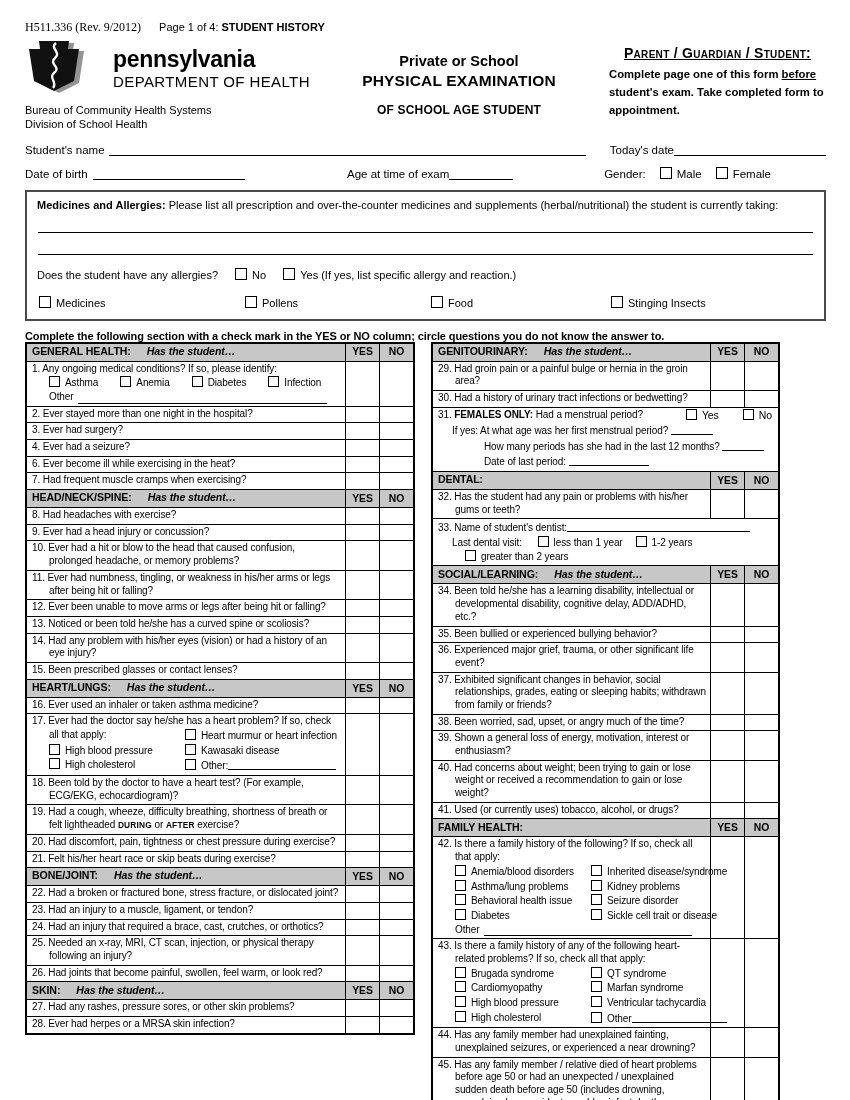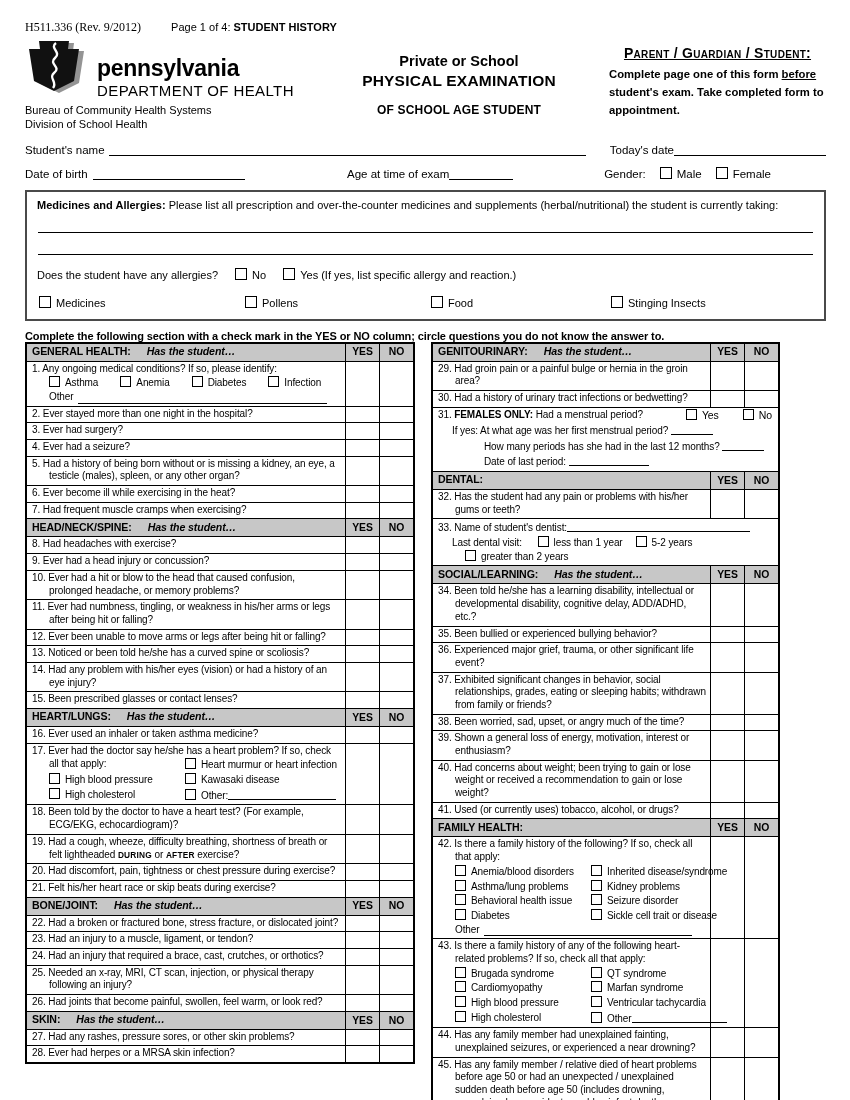--- a/index.html
+++ b/index.html
@@ -1,24 +1,24 @@
 <!DOCTYPE html>
 <html><head>
 <meta charset="utf-8">
 <style>
   html,body{margin:0;padding:0;background:#fff}
   .page{width:850px;height:1100px;box-sizing:border-box;padding:20px 24px 0 25px;
         font-family:"Liberation Sans",sans-serif;color:#000;background:#fff;overflow:hidden;position:relative}
   .form-line{font-size:10px;display:flex;align-items:baseline}
   .form-num{font-family:"Liberation Serif",serif;font-size:12px}
-  .page-label{font-size:11px;margin-left:30px}
+  .page-label{font-size:11px;margin-left:18px}
   .page-label b{font-weight:bold}
   .header{display:flex;margin-top:2px}
   .header-left{width:300px}
-  .logo-row{display:flex;align-items:flex-end;gap:12px;margin-top:2px}
+  .logo-row{display:flex;align-items:center;gap:28px;margin-top:2px}
   .pa-name{font-size:23px;font-weight:bold;letter-spacing:-0.3px;line-height:1}
   .pa-dept{font-size:15px;letter-spacing:0.4px;margin-top:2px}
   .bureau,.division{font-size:11px;line-height:1.3}
   .bureau{margin-top:4px}
   .header-center{width:268px;text-align:center;padding-top:16px}
   .title1{font-size:14.5px;font-weight:bold}
   .title2{font-size:15.5px;font-weight:bold;margin-top:3px;letter-spacing:0.2px}
   .title3{font-size:12px;font-weight:bold;margin-top:13px;letter-spacing:0.2px}
   .header-right{flex:1;padding-top:8px;padding-left:16px}
   .notice-head{font-weight:bold;font-variant:small-caps;text-decoration:underline;font-size:14px;text-align:center;letter-spacing:0.3px}
@@ -189,27 +189,20 @@
         </div>
         <div class="t-row">
           <div class="qcell">
             <div class="q"><span><span class="num">4. </span><span>Ever had a seizure?</span></span></div>
           </div>
           <div class="yn ans"></div>
           <div class="yn ans"></div>
         </div>
         <div class="t-row">
           <div class="qcell">
-            <div class="q"><span><span class="num">5. </span><span>Had a history of being born without or is missing a kidney, an eye, a testicle (males), spleen, or any other organ?</span></span></div>
-          </div>
-          <div class="yn ans"></div>
-          <div class="yn ans"></div>
-        </div>
-        <div class="t-row">
-          <div class="qcell">
             <div class="q"><span><span class="num">6. </span><span>Ever become ill while exercising in the heat?</span></span></div>
           </div>
           <div class="yn ans"></div>
           <div class="yn ans"></div>
         </div>
         <div class="t-row">
           <div class="qcell">
             <div class="q"><span><span class="num">7. </span><span>Had frequent muscle cramps when exercising?</span></span></div>
           </div>
           <div class="yn ans"></div>
@@ -450,21 +443,21 @@
         <div class="t-row">
           <div class="qcell">
             <div class="q"><span><span class="num">32. </span><span>Has the student had any pain or problems with his/her gums or teeth?</span></span></div>
           </div>
           <div class="yn ans"></div>
           <div class="yn ans"></div>
         </div>
         <div class="t-row">
           <div class="qcell">
             <div class="q"><span><span class="num">33. </span><span>Name of student's dentist:</span><span class="bl" style="width: 183px;"></span></span></div>
-            <div class="subline" style="margin-left: 14px;"><span>Last dental visit: </span><span class="opt"><span class="cb"></span><span>less than 1 year</span></span><span class="opt"><span class="cb"></span><span>5-2 years</span></span><span class="opt"><span class="cb"></span><span>greater than 2 years</span></span></div>
+            <div class="subline" style="margin-left: 14px;"><span>Last dental visit: </span><span class="opt"><span class="cb"></span><span>less than 1 year</span></span><span class="opt"><span class="cb"></span><span>1-2 years</span></span><span class="opt"><span class="cb"></span><span>greater than 2 years</span></span></div>
           </div>
         </div>
         <div class="t-row t-head">
           <div class="qcell hq">
             <span class="sec-title">SOCIAL/LEARNING:</span>
             <span class="sec-sub">Has the student…</span>
           </div>
           <div class="yn">YES</div>
           <div class="yn">NO</div>
         </div>

